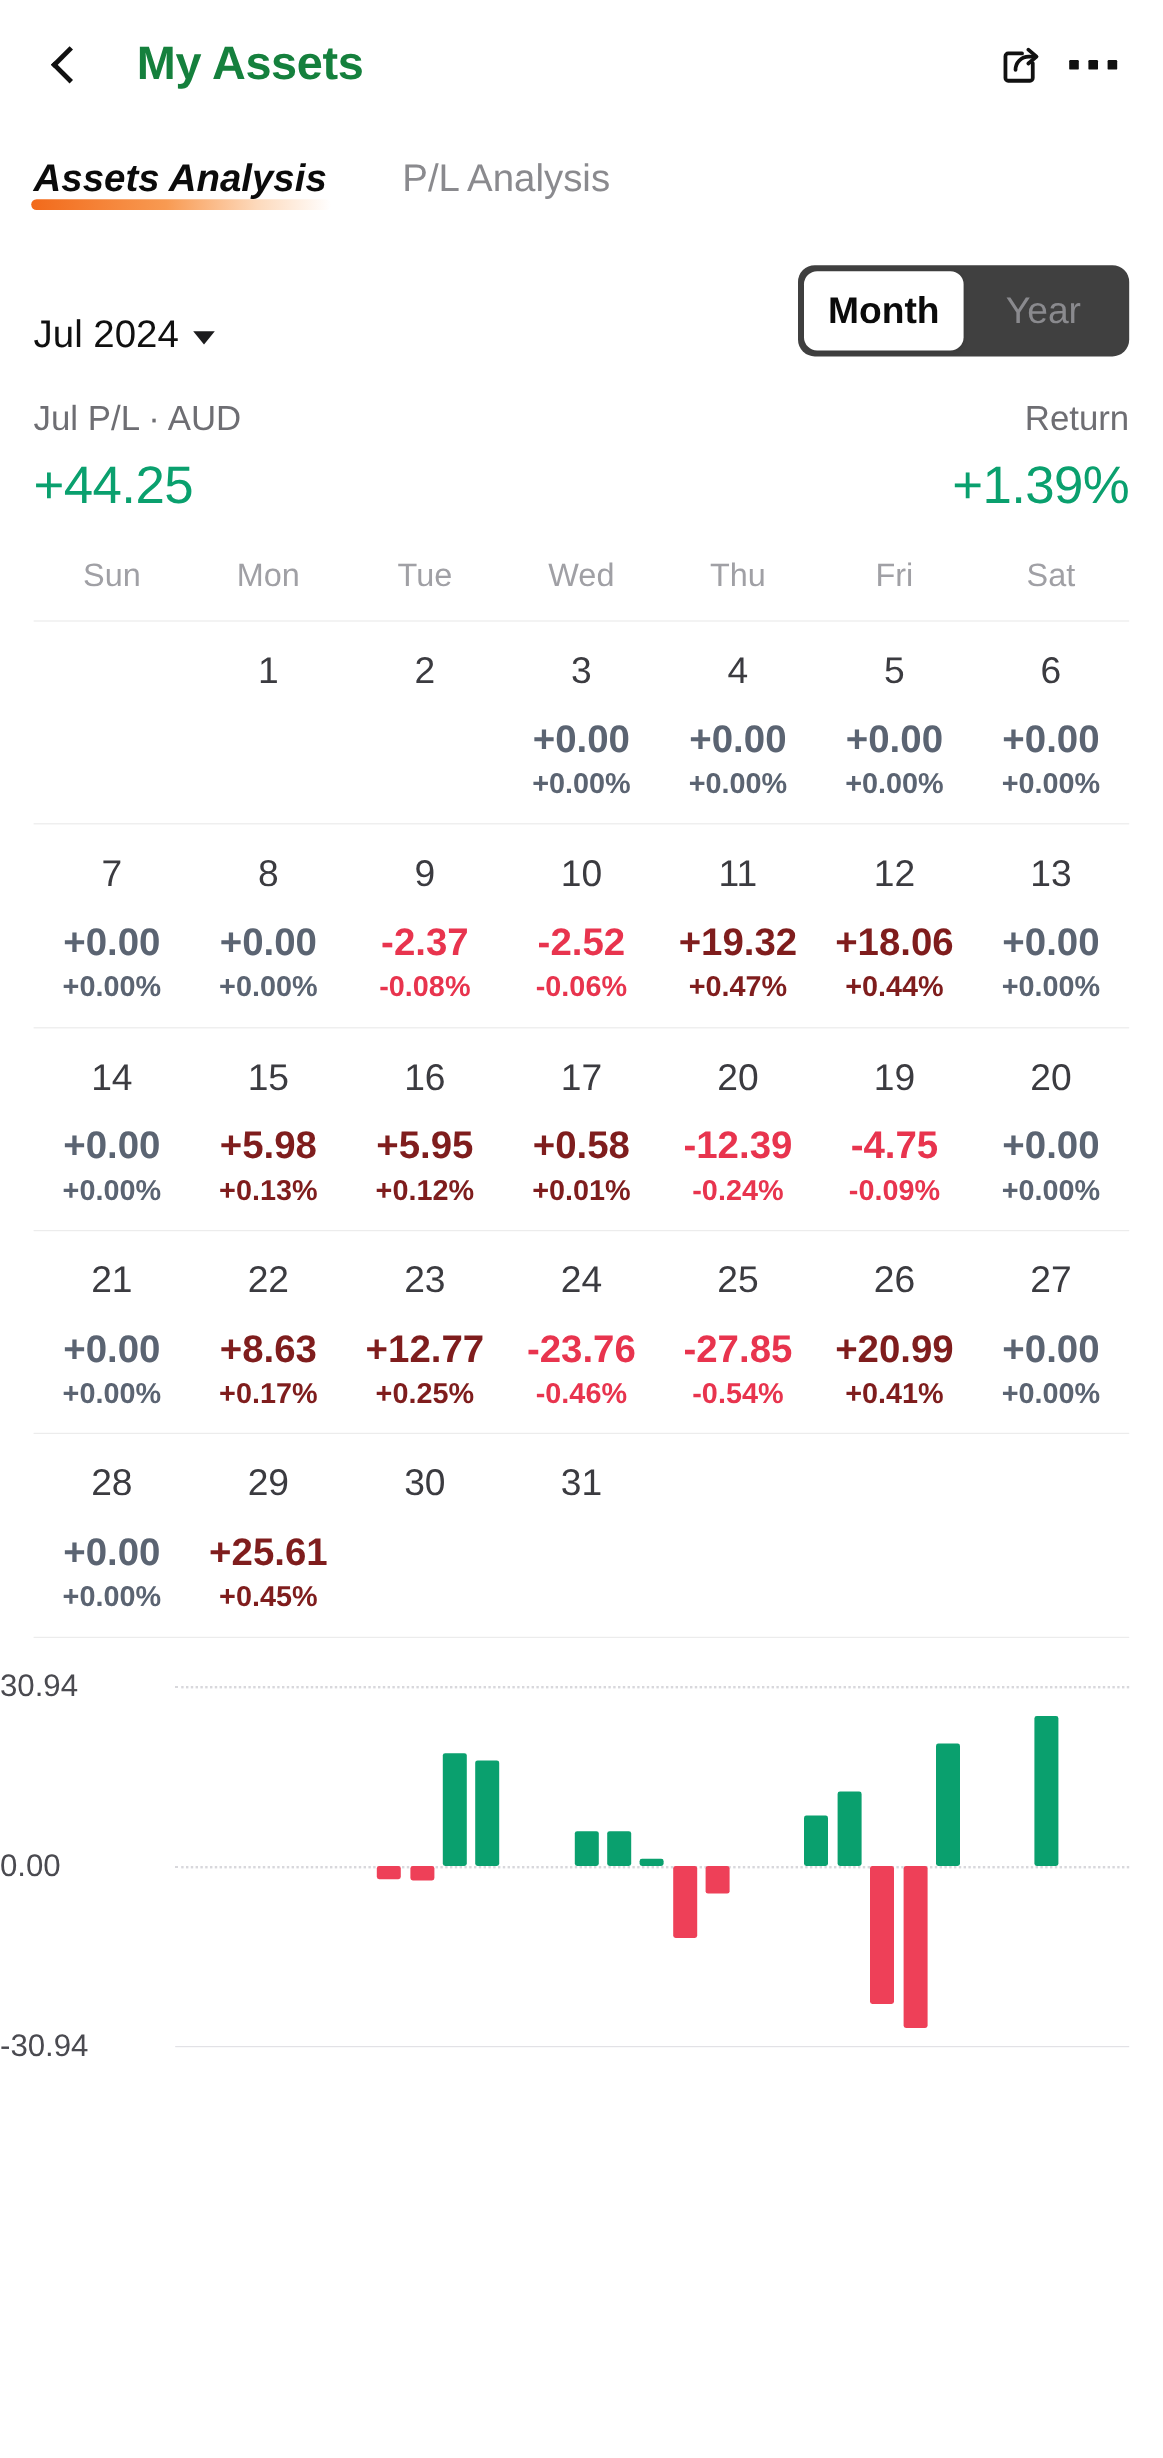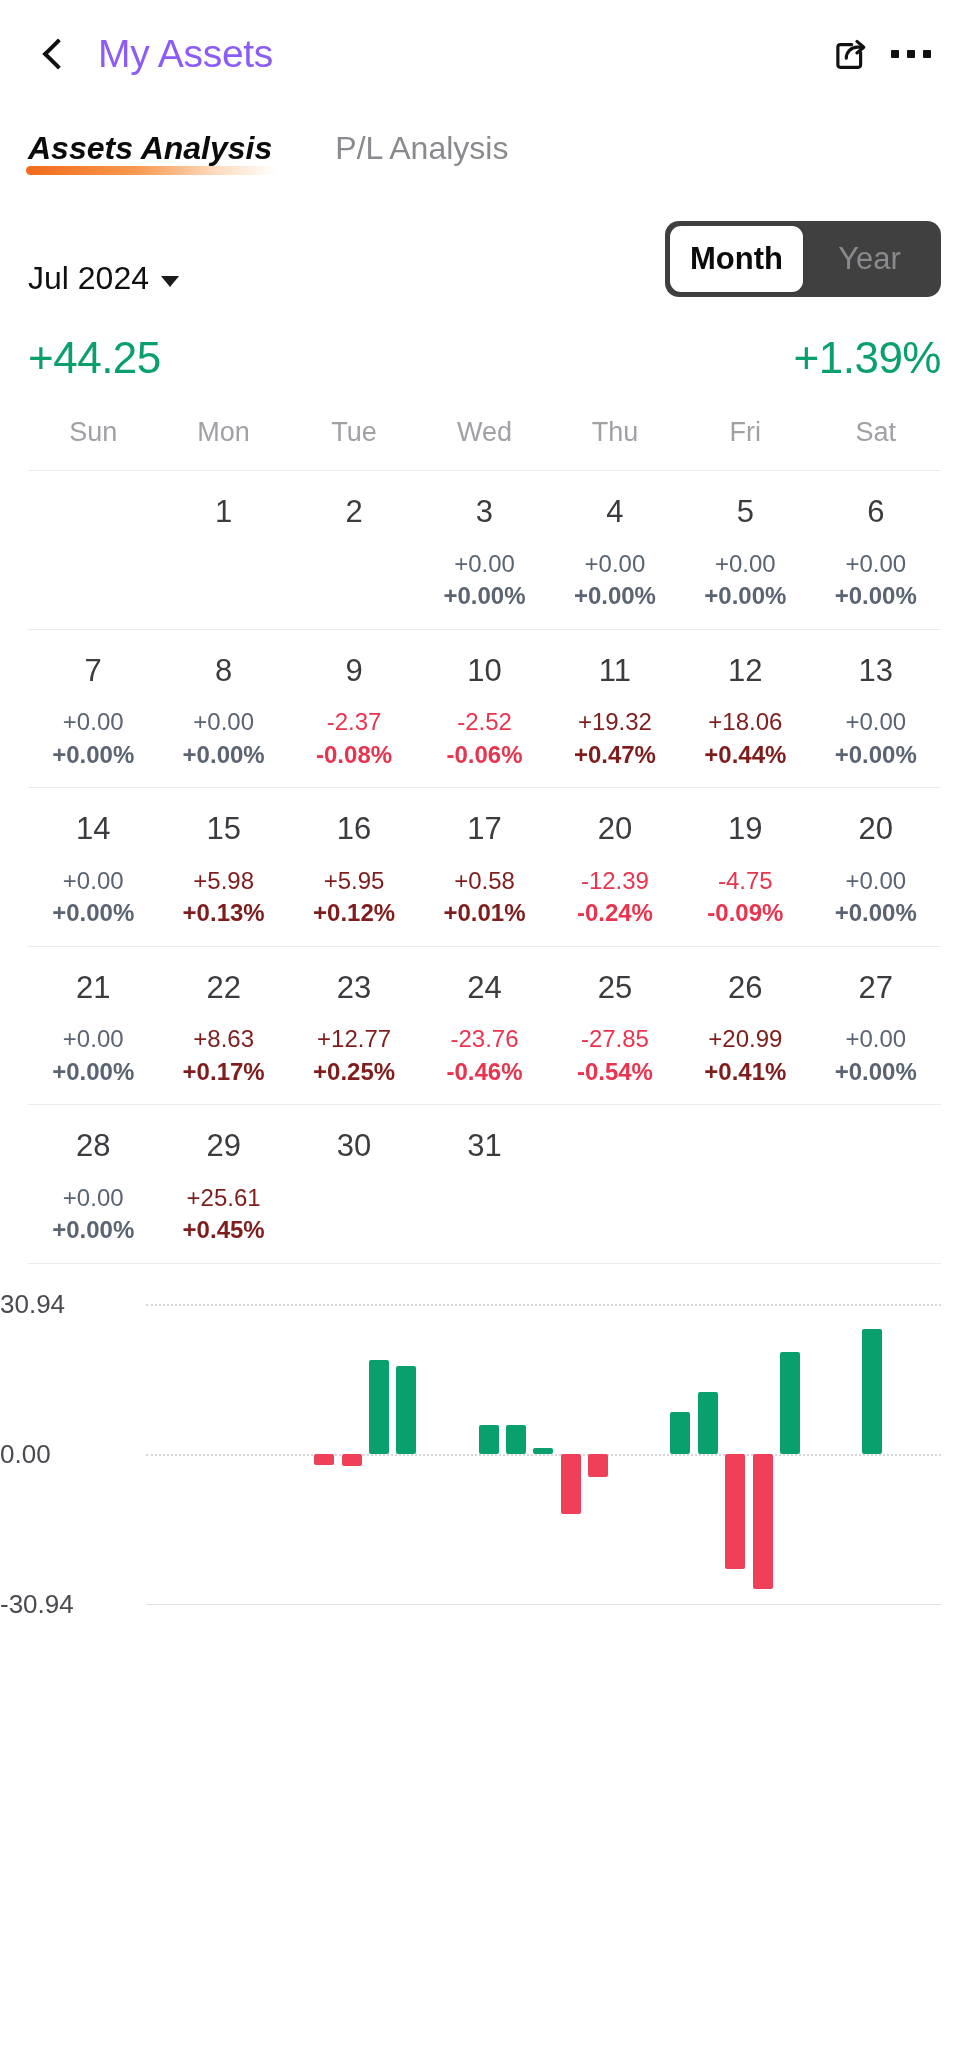--- a/index.html
+++ b/index.html
@@ -27,24 +27,24 @@
   }
   .back-chevron {
     width: 22px; height: 22px;
     border-left: 4px solid #111111;
     border-bottom: 4px solid #111111;
     transform: rotate(45deg);
     margin-left: 6px;
   }
   .nav-title {
     font-size: 39px;
-    font-weight: 400;
-    color: #8b5cf6;
+    font-weight: 700;
+    color: #15803d;
     letter-spacing: -0.3px;
-    margin-left: 16px;
+    margin-left: 32px;
     white-space: nowrap;
   }
   .nav-spacer { flex: 1 1 auto; }
   .nav-icon-btn {
     width: 60px; height: 60px;
     display: flex; align-items: center; justify-content: center;
     cursor: pointer;
   }
   .dots-icon { display: flex; gap: 8px; align-items: center; }
   .dots-icon i {
@@ -192,22 +192,22 @@
     min-height: 118px;
     cursor: pointer;
   }
   .cal-cell.empty { cursor: default; }
   .cal-day {
     font-size: 31px;
     color: #3b3b40;
     line-height: 1.25;
   }
   .cal-pl {
-    font-size: 24px;
-    font-weight: 400;
+    font-size: 32px;
+    font-weight: 700;
     margin-top: 16px;
     line-height: 1.35;
   }
   .cal-pct {
     font-size: 24px;
     font-weight: 700;
     line-height: 1.35;
   }
   .pos { color: #7f1d1d; }
   .neg { color: #e8344e; }
@@ -301,20 +301,24 @@
     <span class="month-picker-label">Jul 2024</span>
     <span class="caret-down"></span>
   </div>
   <div class="segmented">
     <div class="seg active">Month</div>
     <div class="seg">Year</div>
   </div>
 </div>
 
 <div class="summary">
+  <div class="summary-row">
+    <span class="summary-caption">Jul P/L · AUD</span>
+    <span class="summary-caption">Return</span>
+  </div>
   <div class="summary-row summary-values">
     <span class="summary-value">+44.25</span>
     <span class="summary-value">+1.39%</span>
   </div>
 </div>
 
 <div class="calendar">
   <div class="cal-head">
     <span>Sun</span>
     <span>Mon</span>

